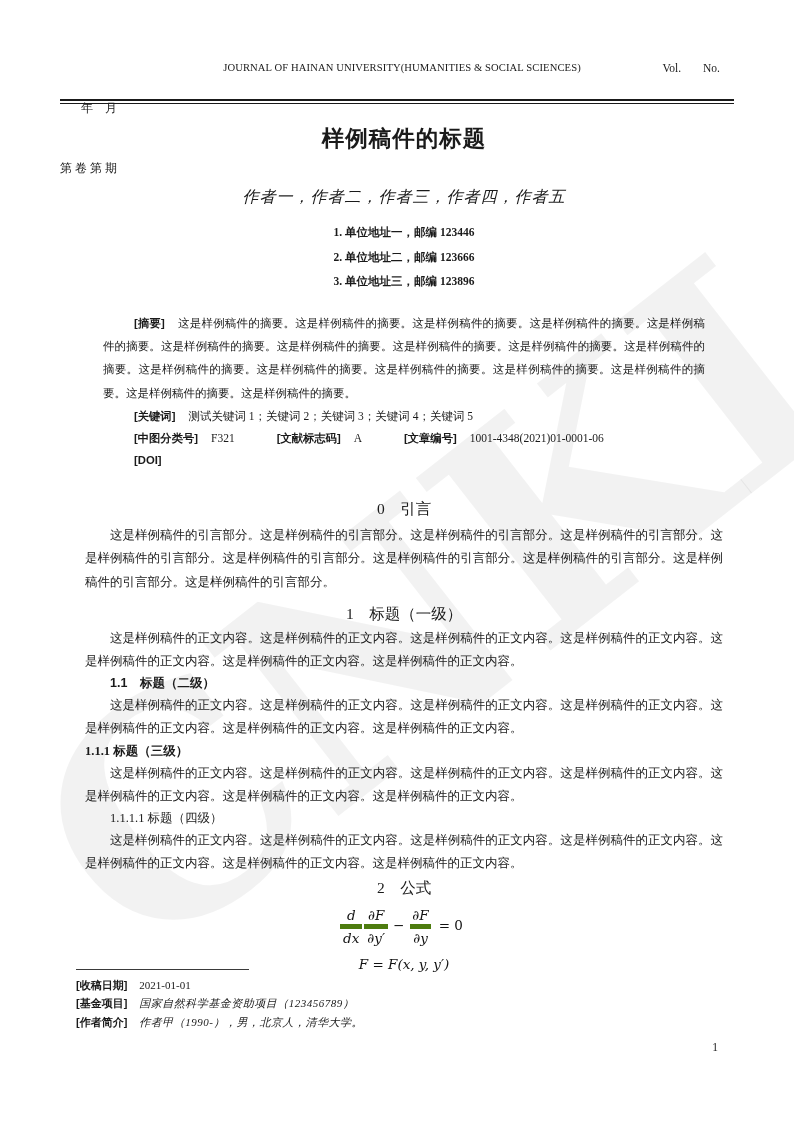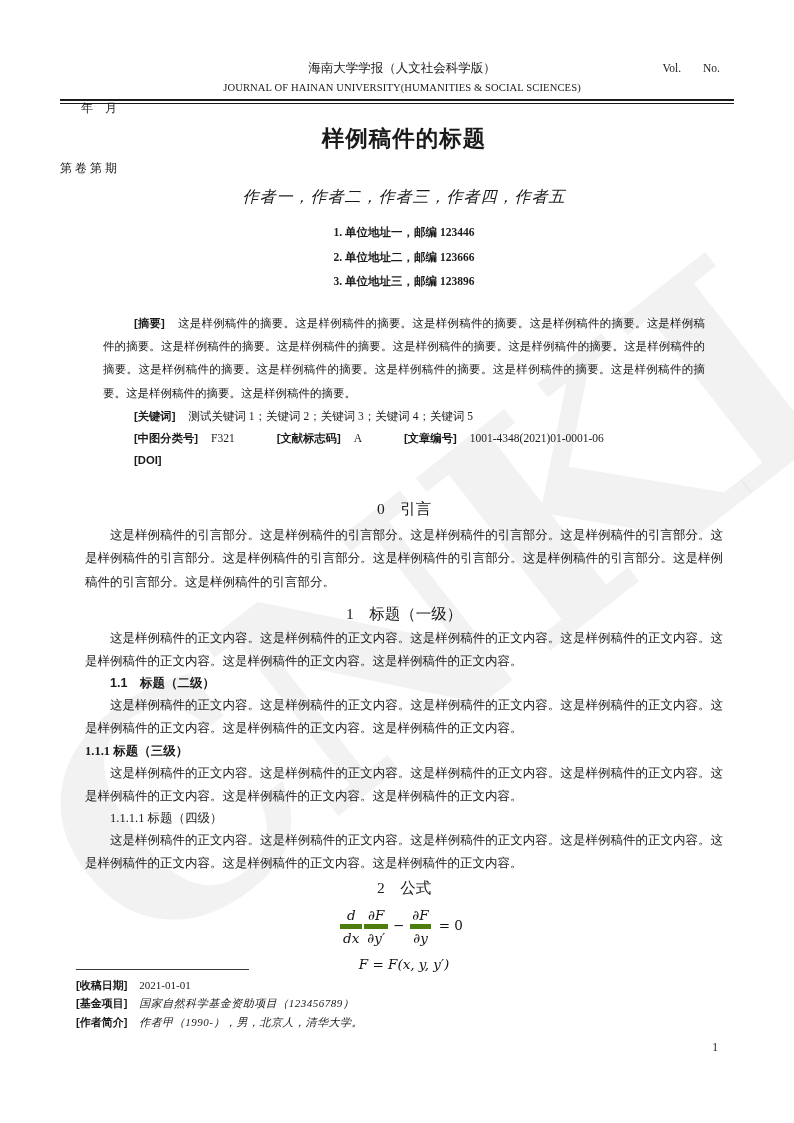--- a/index.html
+++ b/index.html
@@ -86,21 +86,20 @@
 <div class="page">
 
   <div class="watermark">CNKI</div>
 
   <div class="running-header">
     <div class="hdr-left">
       <div class="l1">年　月</div>
       <div class="l2">第 卷 第 期</div>
     </div>
     <div class="hdr-center">
-      <div class="cn">海南大学学报（人文社会科学版）</div>
       <div class="en">JOURNAL OF HAINAN UNIVERSITY(HUMANITIES &amp; SOCIAL SCIENCES)</div>
     </div>
     <div class="hdr-right">
       <div>
         <span>Vol.</span><span class="no-gap"></span><span>No.</span>
       </div>
     </div>
   </div>
   <div class="double-rule"></div>
 

